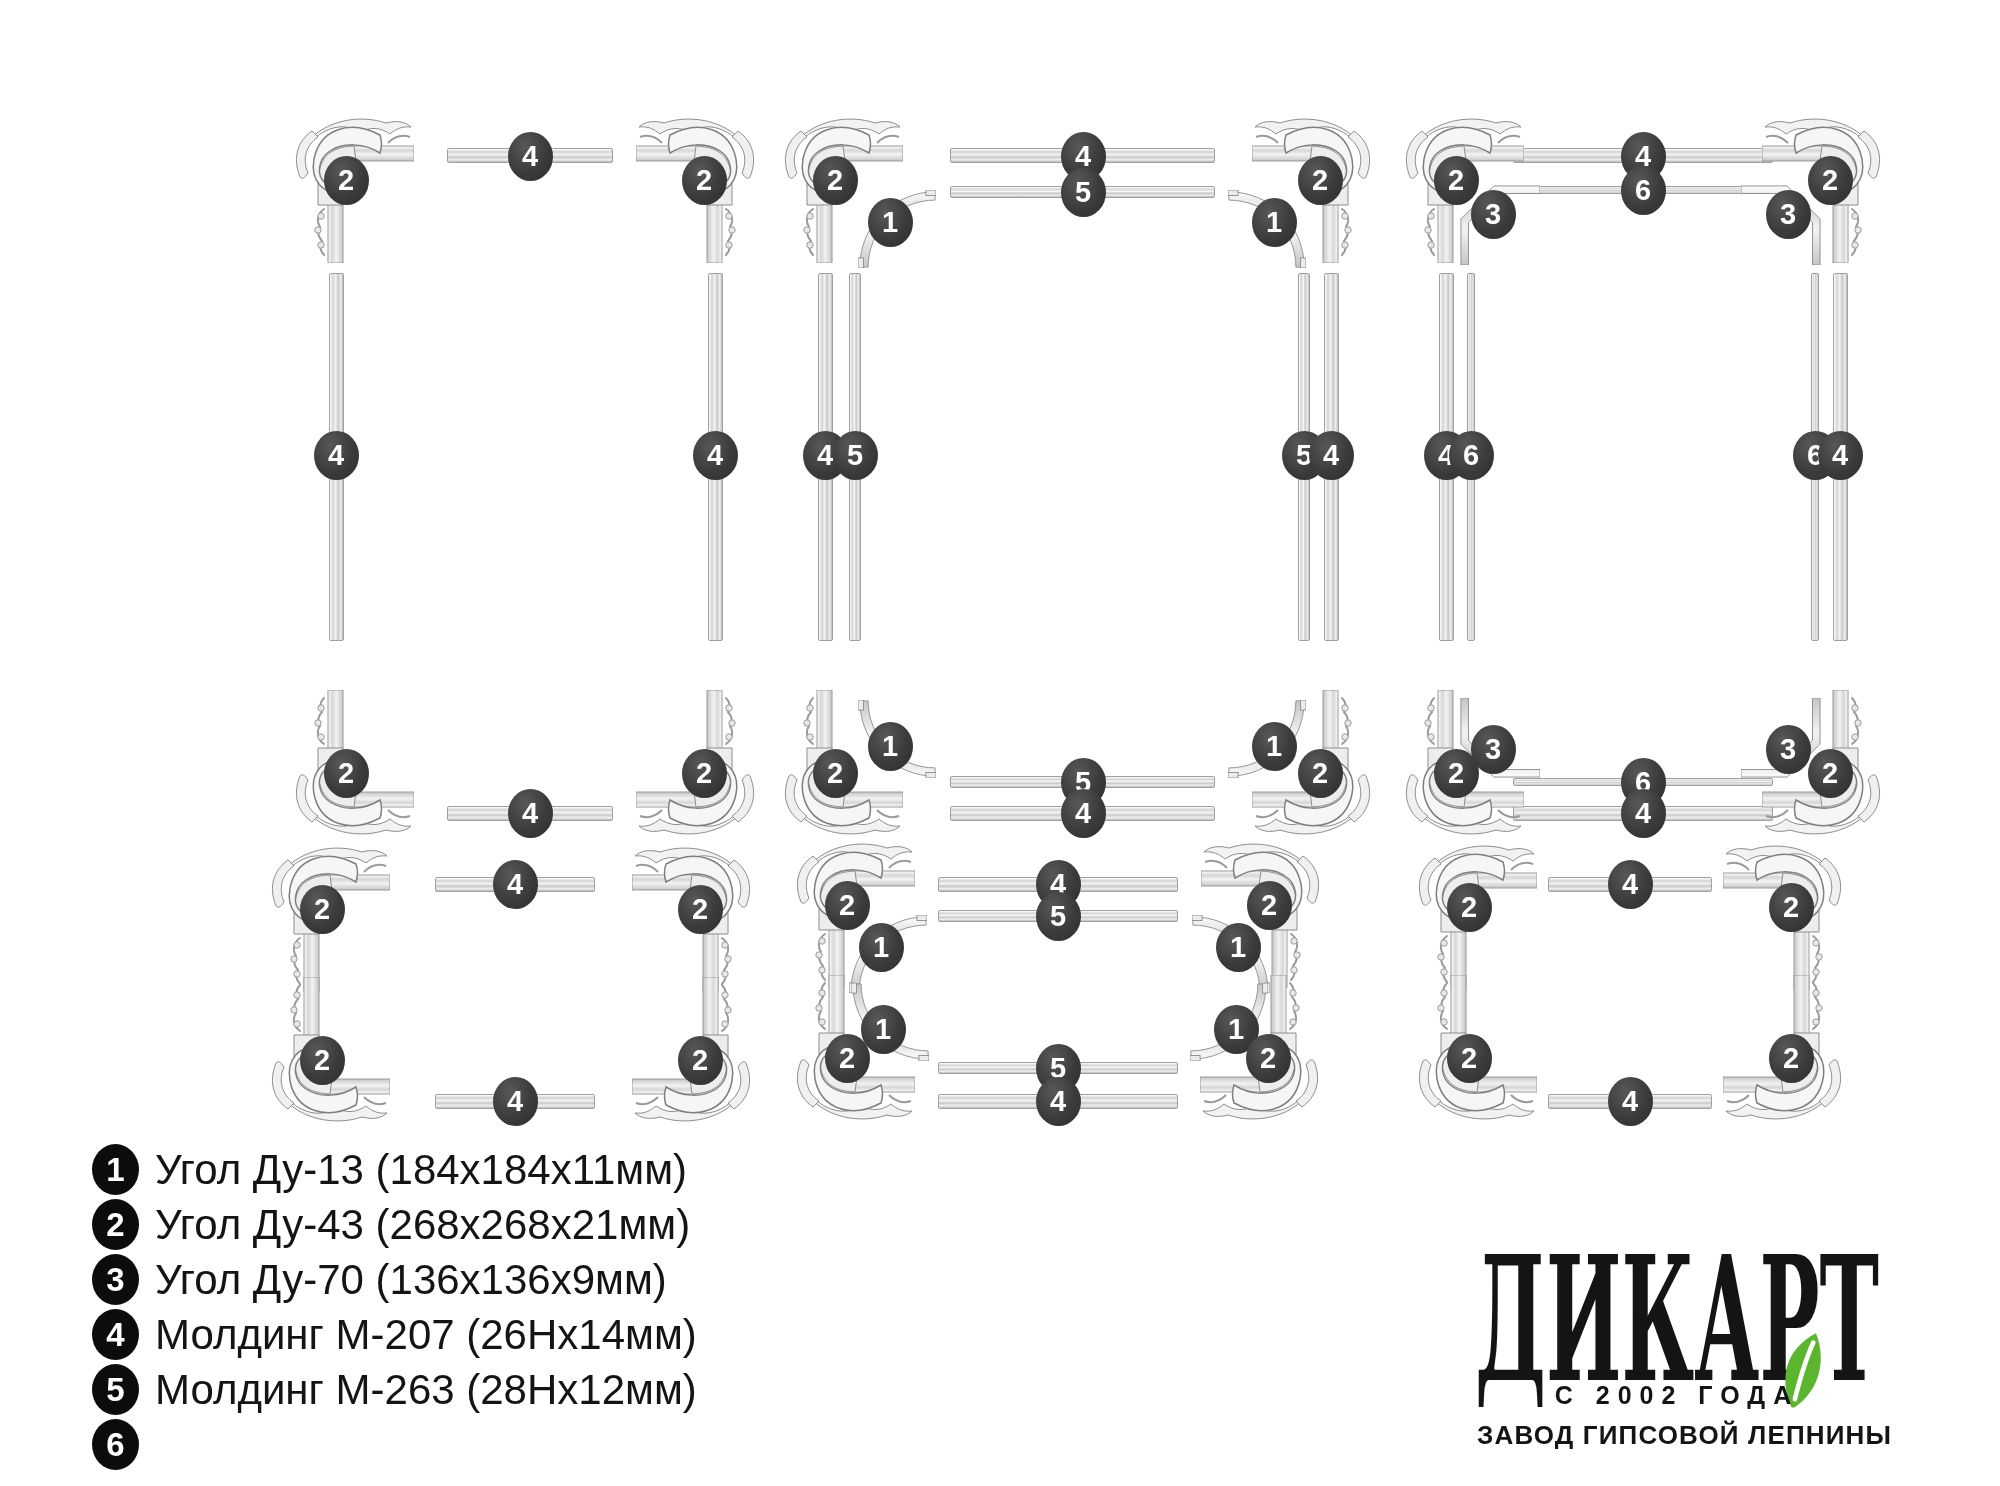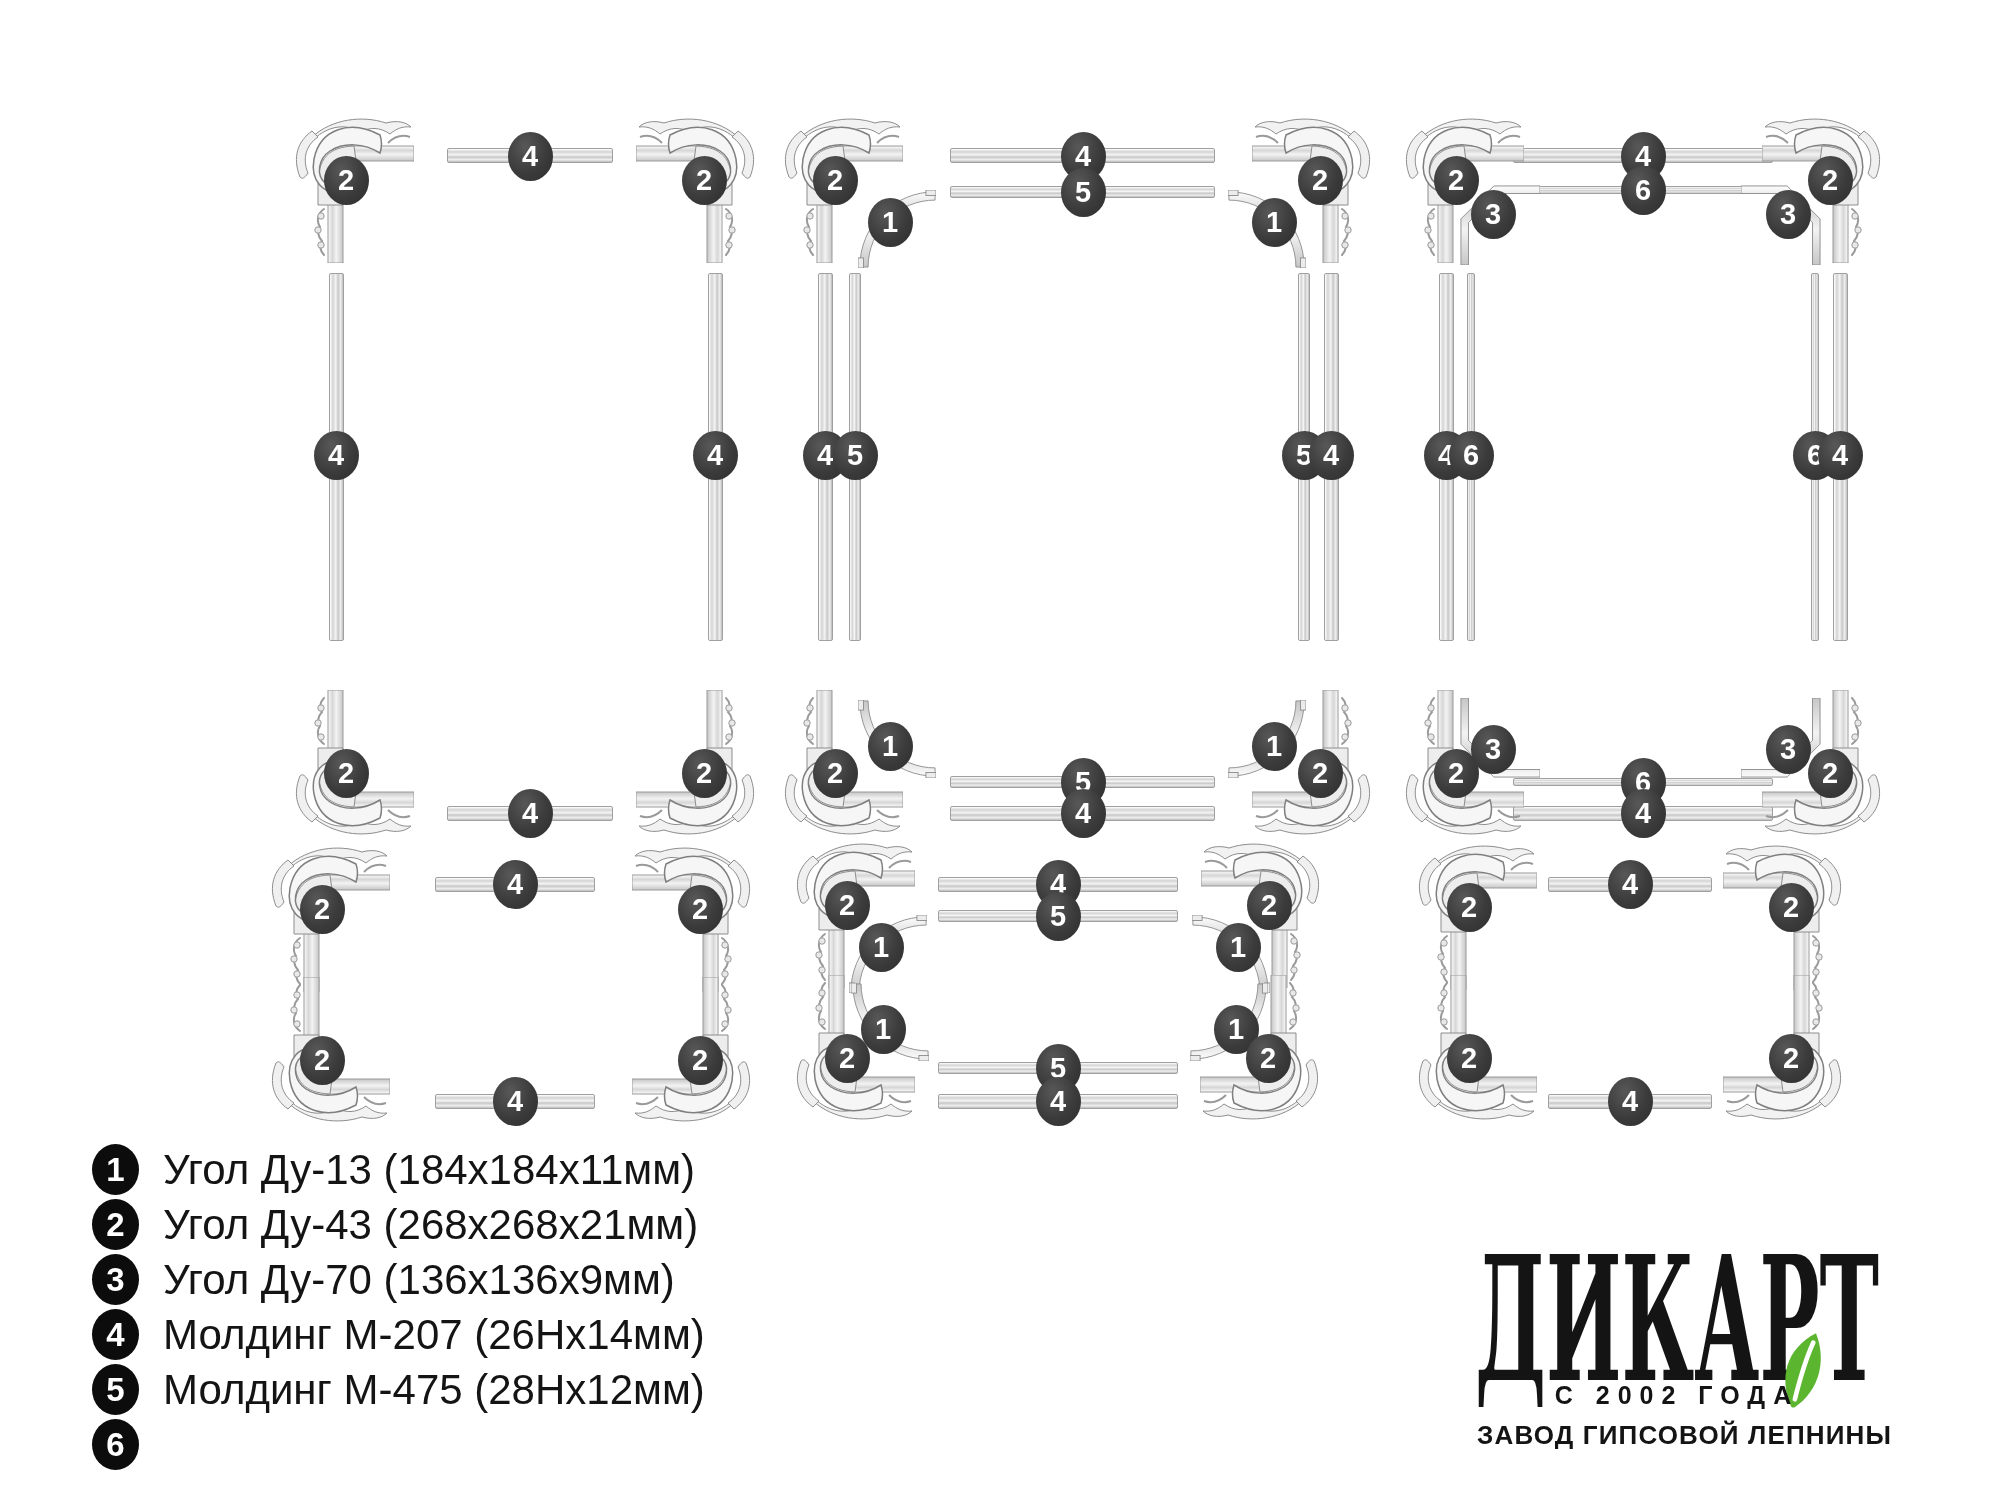--- a/index.html
+++ b/index.html
@@ -20,21 +20,21 @@
   .corner.tr{transform:scaleX(-1);} .corner.bl{transform:scaleY(-1);} .corner.br{transform:scale(-1,-1);}
   .pbadge{position:absolute;width:45px;height:49px;margin:-24.5px 0 0 -22.5px;border-radius:50%;
           background:radial-gradient(ellipse at 38% 30%, #585858 0%, #3b3b3b 55%, #2d2d2d 100%);
           color:#fff;font-weight:700;font-size:29px;line-height:49px;text-align:center;
           font-family:"Liberation Sans",sans-serif;}
   
   #legend{position:absolute;left:92px;top:1142px;}
   .lrow{display:flex;align-items:center;height:55px;}
   .lbadge{flex:0 0 auto;width:47px;height:51px;border-radius:50%;background:#0c0c0c;color:#fff;
           font-weight:700;font-size:33px;line-height:51px;text-align:center;}
-  .llabel{margin-left:24px;font-size:42px;color:#141414;white-space:nowrap;}
+  .llabel{margin-left:16px;font-size:42px;color:#141414;white-space:nowrap;}
   
   #logo{position:absolute;left:1437px;top:1232px;width:520px;height:250px;overflow:visible;}
 </style>
 </head>
 <body>
 
 <div id="canvas">
 
   <svg aria-hidden="true" style="position:absolute;width:0;height:0;overflow:hidden">
     <defs>
@@ -300,21 +300,21 @@
     <div class="lrow">
       <div class="lbadge">3</div>
       <div class="llabel">Угол Ду-70 (136х136х9мм)</div>
     </div>
     <div class="lrow">
       <div class="lbadge">4</div>
       <div class="llabel">Молдинг М-207 (26Нх14мм)</div>
     </div>
     <div class="lrow">
       <div class="lbadge">5</div>
-      <div class="llabel">Молдинг М-475 (28Нх12мм)</div>
+      <div class="llabel">Молдинг М-263 (28Нх12мм)</div>
     </div>
     <div class="lrow">
       <div class="lbadge">6</div>
     </div>
   </div>
 
   <svg id="logo" viewBox="0 0 520 250">
     <text x="38" y="148" font-family="DejaVu Serif, Liberation Serif, serif" font-weight="bold" font-size="172" textLength="404" lengthAdjust="spacingAndGlyphs" fill="#141414">ДИКАРТ</text>
     <path transform="translate(342,100) scale(0.66)" d="M18,112 C0,70 10,26 56,2 C72,42 62,88 24,114 C21,115 19,114 18,112 Z" fill="#5cb52e"></path>
     <path transform="translate(342,100) scale(0.66)" d="M24,102 C32,70 40,42 52,16" fill="none" stroke="#ffffff" stroke-width="7" stroke-linecap="round"></path>

